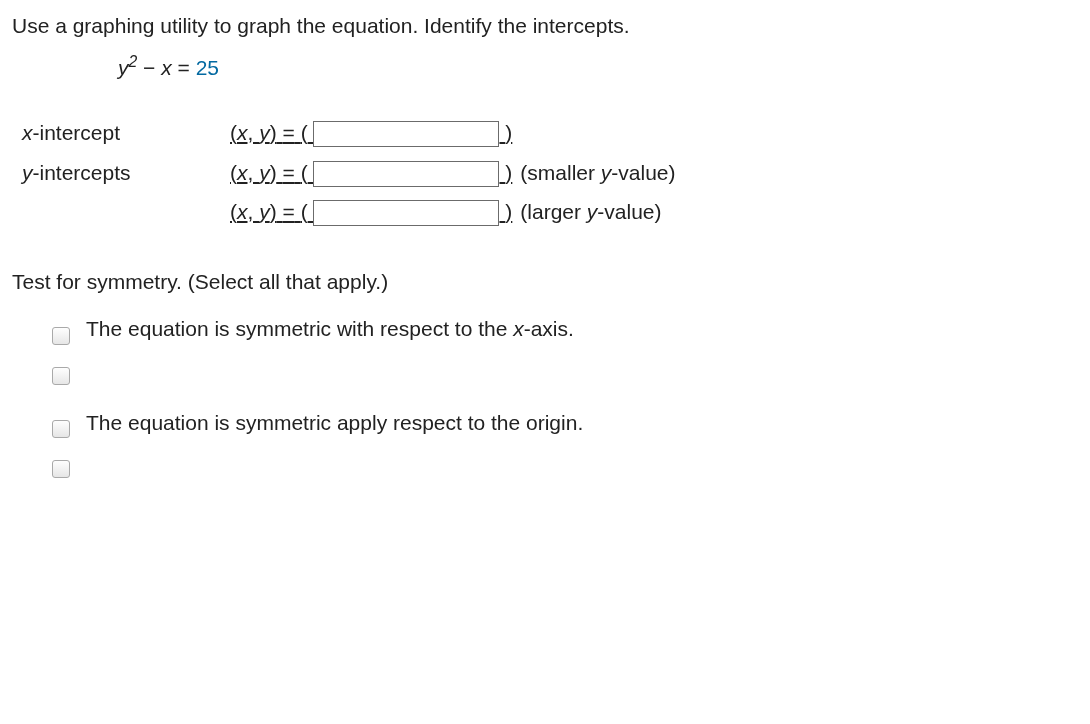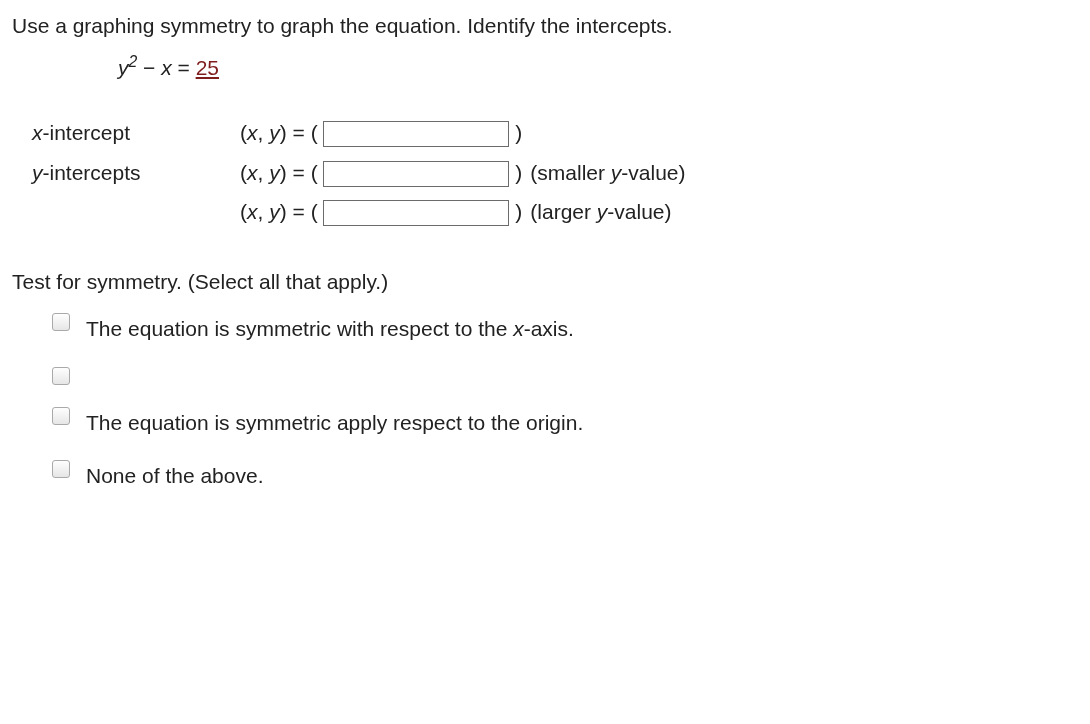--- a/index.html
+++ b/index.html
@@ -14,46 +14,46 @@
       margin: 10px 0 30px 106px;
       font-style: italic;
       font-family: "Verdana", "Geneva", sans-serif;
     }
     .equation-line sup {
       font-size: 0.75em;
       vertical-align: super;
       line-height: 0;
     }
     .red-num {
-      color: #7f1d1d;
+      color: #0369a1;
       font-style: normal;
-      text-decoration: underline;
     }
     .intercepts-table {
       display: table;
       border-spacing: 0;
-      margin: 22px 0 34px 20px;
+      margin: 22px 0 34px 10px;
     }
     .int-row {
       display: table-row;
     }
     .int-cell {
       display: table-cell;
       vertical-align: middle;
       padding: 4px 0;
     }
     .label-cell {
       min-width: 208px;
       font-style: italic;
     }
     .label-cell .upright {
       font-style: normal;
     }
     .eq-cell {
       white-space: nowrap;
+      text-decoration: underline;
     }
     .xy-ital {
       font-style: italic;
     }
     .text-input {
       display: inline-block;
       width: 186px;
       height: 26px;
       border: 1px solid #6b6b6b;
       background: #fff;
@@ -68,21 +68,21 @@
       font-style: normal;
     }
     .hint-cell .ital {
       font-style: italic;
     }
     .symmetry-question {
       margin-top: 6px;
     }
     .checkbox-row {
       display: flex;
-      align-items: flex-start;
+      align-items: flex-end;
       margin: 10px 0 10px 40px;
       padding: 6px 0;
     }
     .cb {
       width: 18px;
       height: 18px;
       margin: 0 16px 0 0;
       flex-shrink: 0;
       border: 1px solid #a9a9a9;
       border-radius: 3px;
@@ -98,21 +98,21 @@
     .cb-label .ital {
       font-style: italic;
     }
     .upright-op {
       font-style: normal;
     }
   </style>
 </head>
 <body>
 
-<div>Use a graphing symmetry to graph the equation. Identify the intercepts.</div>
+<div>Use a graphing utility to graph the equation. Identify the intercepts.</div>
 
 <div class="equation-line">
   <span>y</span><sup>2</sup><span class="upright-op"> − </span>x<span class="upright-op"> = </span><span class="red-num">25</span>
 </div>
 
 <div class="intercepts-table">
   <div class="int-row">
     <div class="int-cell label-cell"><span>x</span><span class="upright">-intercept</span></div>
     <div class="int-cell eq-cell">
       <span><span class="upright-op">(</span><span class="xy-ital">x</span><span class="upright-op">, </span><span class="xy-ital">y</span><span class="upright-op">)</span> <span class="upright-op">=</span> <span class="upright-op">(</span>&nbsp;</span><input type="text" class="text-input" style=""><span>&nbsp;<span class="upright-op">)</span></span>
@@ -146,14 +146,13 @@
   <input type="checkbox" class="cb" style="">
 </div>
 
 <div class="checkbox-row">
   <input type="checkbox" class="cb" style="">
   <span class="cb-label">The equation is symmetric apply respect to the origin.</span>
 </div>
 
 <div class="checkbox-row">
   <input type="checkbox" class="cb" style="">
-  <span class="cb-label">None of the above.</span>
 </div>
 
 </body></html>

